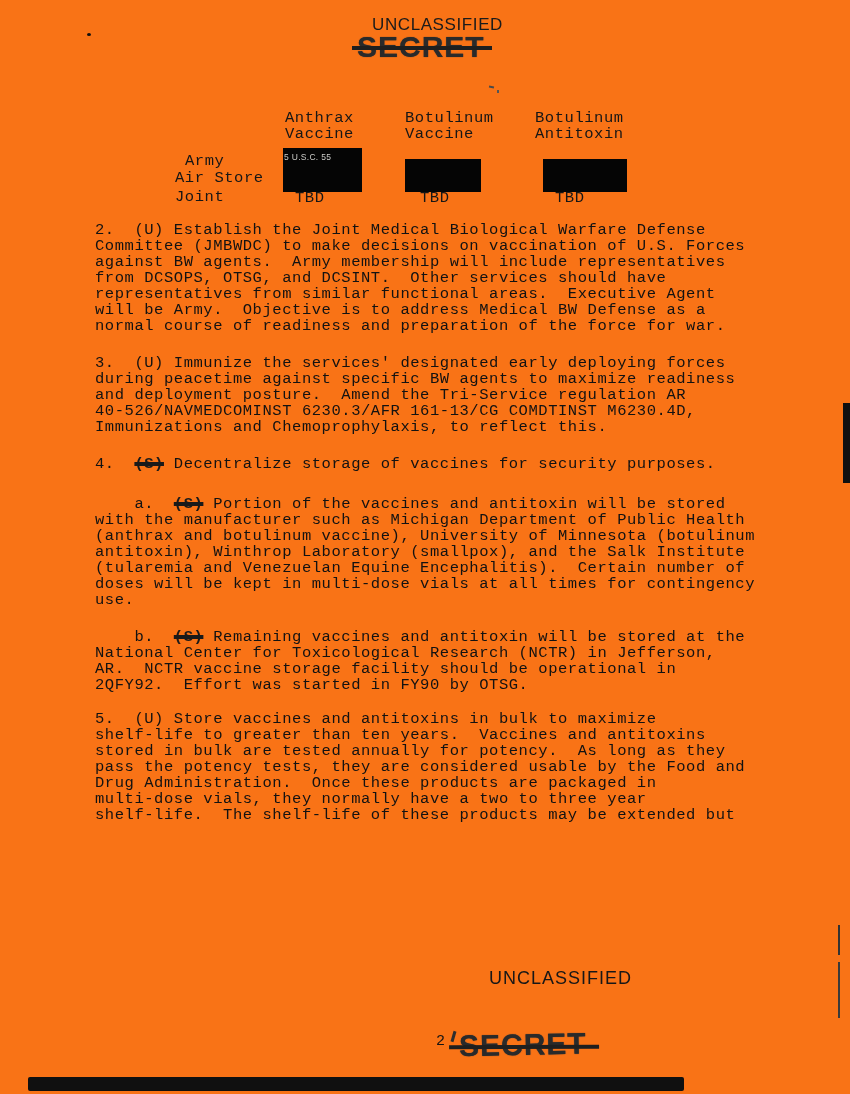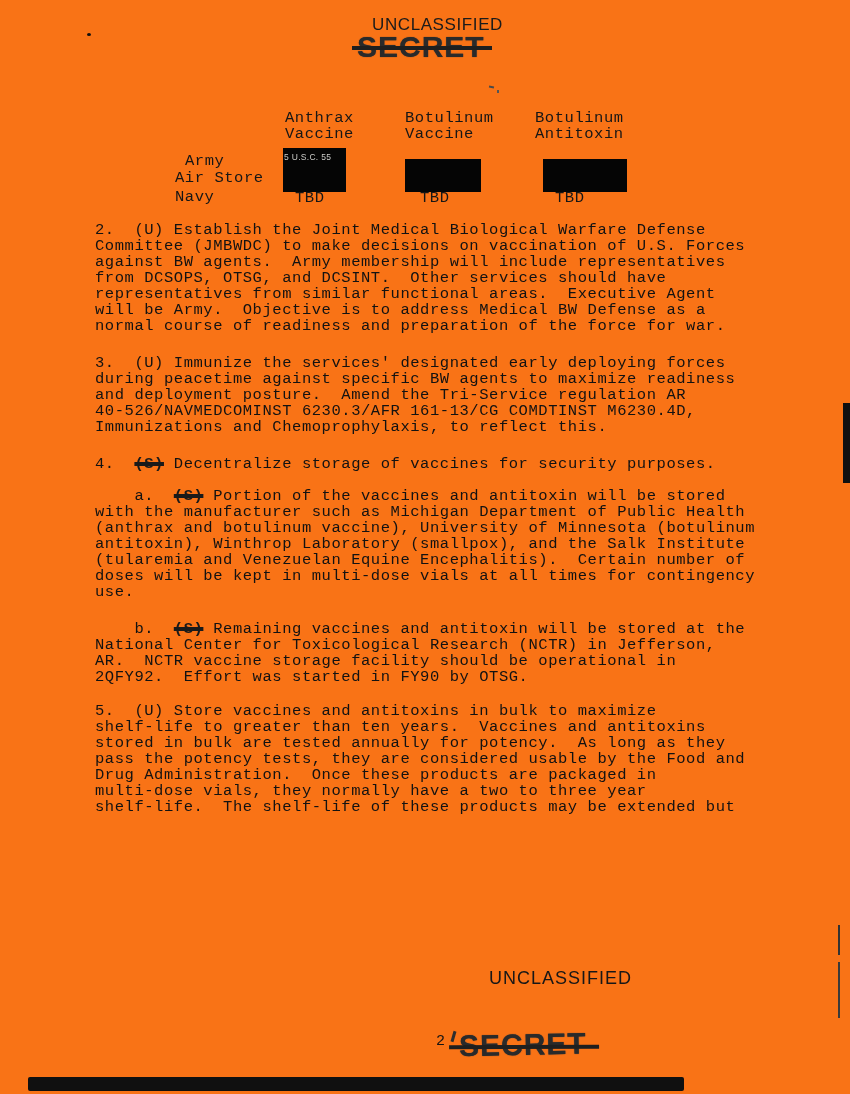--- a/index.html
+++ b/index.html
@@ -55,21 +55,21 @@
     font-size:15.5px; line-height:16px; letter-spacing:0.55px; }
   .vt-abs { position:absolute; white-space:pre; }
   .vt-head { text-underline-offset:3px; text-decoration-thickness:1.5px; }
   .vt-col1 { left:190px; top:0; }
   .vt-col2 { left:310px; top:0; }
   .vt-col3 { left:440px; top:0; }
   .vt-row1 { left:90px; top:43px;text-align:center; }
   .vt-row2 { left:80px; top:60px; }
   .vt-row3 { left:80px; top:79px; }
   .redaction { position:absolute; background:#050505; }
-  .redact-1 { left:188px; top:38px; width:63px; height:44px; }
+  .redact-1 { left:188px; top:38px; width:79px; height:44px; }
   .redact-2 { left:310px; top:49px; width:76px; height:33px; }
   .redact-3 { left:448px; top:49px; width:84px; height:33px; }
   .redact-label {
     font-family:"Liberation Sans","DejaVu Sans",sans-serif;
     font-size:8.5px; letter-spacing:0.3px; color:#cbcbc8;
     padding:1px 0 0 1px; white-space:nowrap;
   }
   .vt-val1 { left:200px; top:80px; }
   .vt-val2 { left:325px; top:80px; }
   .vt-val3 { left:460px; top:80px; }
@@ -104,21 +104,21 @@
     <div class="vtable">
       <div class="vt-abs vt-head vt-col1">Anthrax
 Vaccine</div>
       <div class="vt-abs vt-head vt-col2">Botulinum
 Vaccine</div>
       <div class="vt-abs vt-head vt-col3">Botulinum
 Antitoxin</div>
 
       <div class="vt-abs vt-row1">Army</div>
       <div class="vt-abs vt-row2">Air Store</div>
-      <div class="vt-abs vt-row3">Navy</div>
+      <div class="vt-abs vt-row3">Joint</div>
 
       <div class="redaction redact-1">
         <div class="redact-label">5 U.S.C. 55</div>
       </div>
       <div class="redaction redact-2"></div>
       <div class="redaction redact-3"></div>
 
       <div class="vt-abs vt-val1">TBD</div>
       <div class="vt-abs vt-val2">TBD</div>
       <div class="vt-abs vt-val3">TBD</div>
@@ -131,21 +131,21 @@
 representatives from similar functional areas.  Executive Agent
 will be Army.  Objective is to address Medical BW Defense as a
 normal course of readiness and preparation of the force for war.</p>
 
     <p class="para">3.  (U) Immunize the services' designated early deploying forces
 during peacetime against specific BW agents to maximize readiness
 and deployment posture.  Amend the Tri-Service regulation AR
 40-526/NAVMEDCOMINST 6230.3/AFR 161-13/CG COMDTINST M6230.4D,
 Immunizations and Chemoprophylaxis, to reflect this.</p>
 
-    <p class="para" style="margin-bottom:16px;"><span>4.  </span><span class="struck">(S)</span><span> Decentralize storage of vaccines for security purposes.</span></p>
+    <p class="para" style="margin-bottom:24px;"><span>4.  </span><span class="struck">(S)</span><span> Decentralize storage of vaccines for security purposes.</span></p>
 
     <p class="para"><span>    a.  </span><span class="struck">(S)</span><span> Portion of the vaccines and antitoxin will be stored
 with the manufacturer such as Michigan Department of Public Health
 (anthrax and botulinum vaccine), University of Minnesota (botulinum
 antitoxin), Winthrop Laboratory (smallpox), and the Salk Institute
 (tularemia and Venezuelan Equine Encephalitis).  Certain number of
 doses will be kept in multi-dose vials at all times for contingency
 use.</span></p>
 
     <p class="para" style="margin-bottom:18px;"><span>    b.  </span><span class="struck">(S)</span><span> Remaining vaccines and antitoxin will be stored at the

